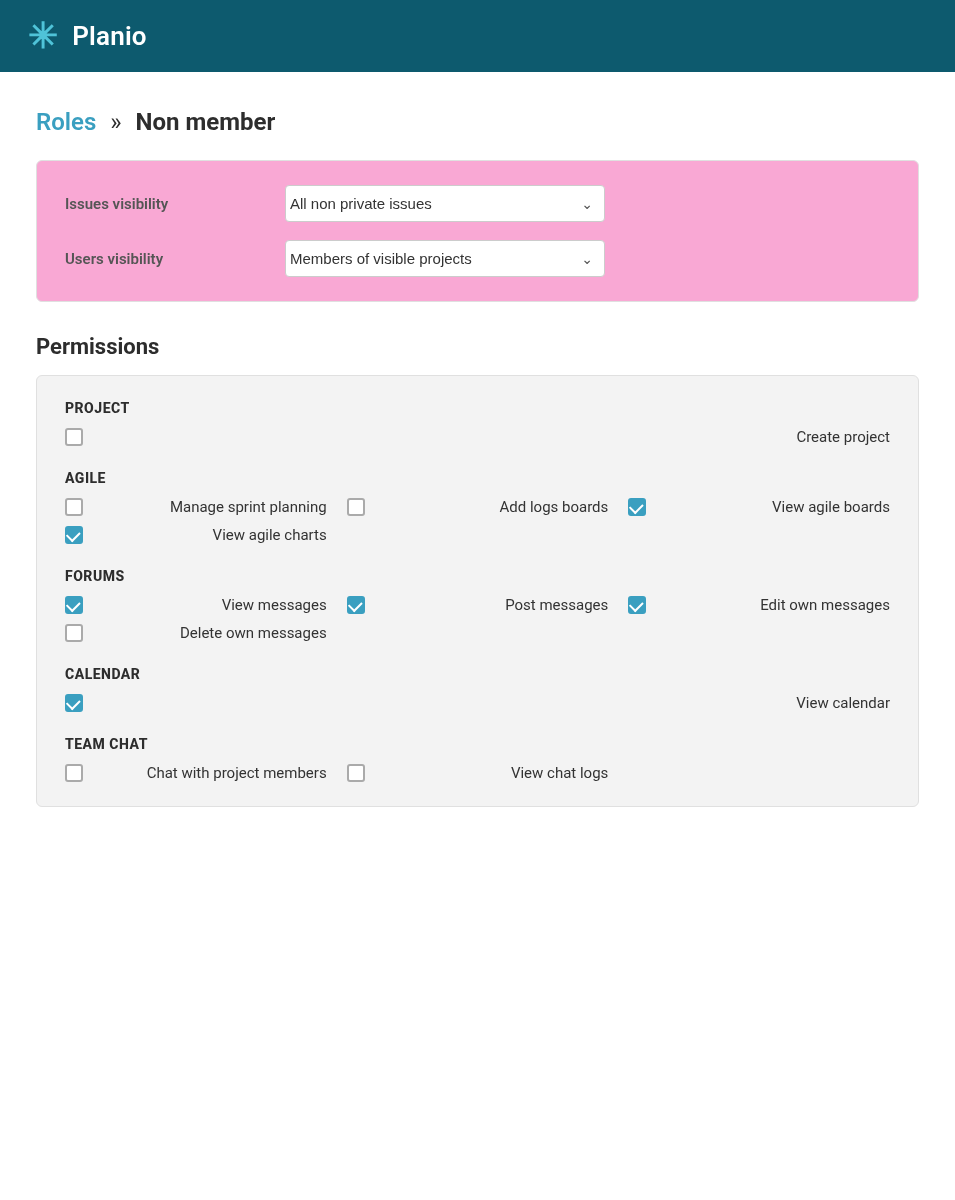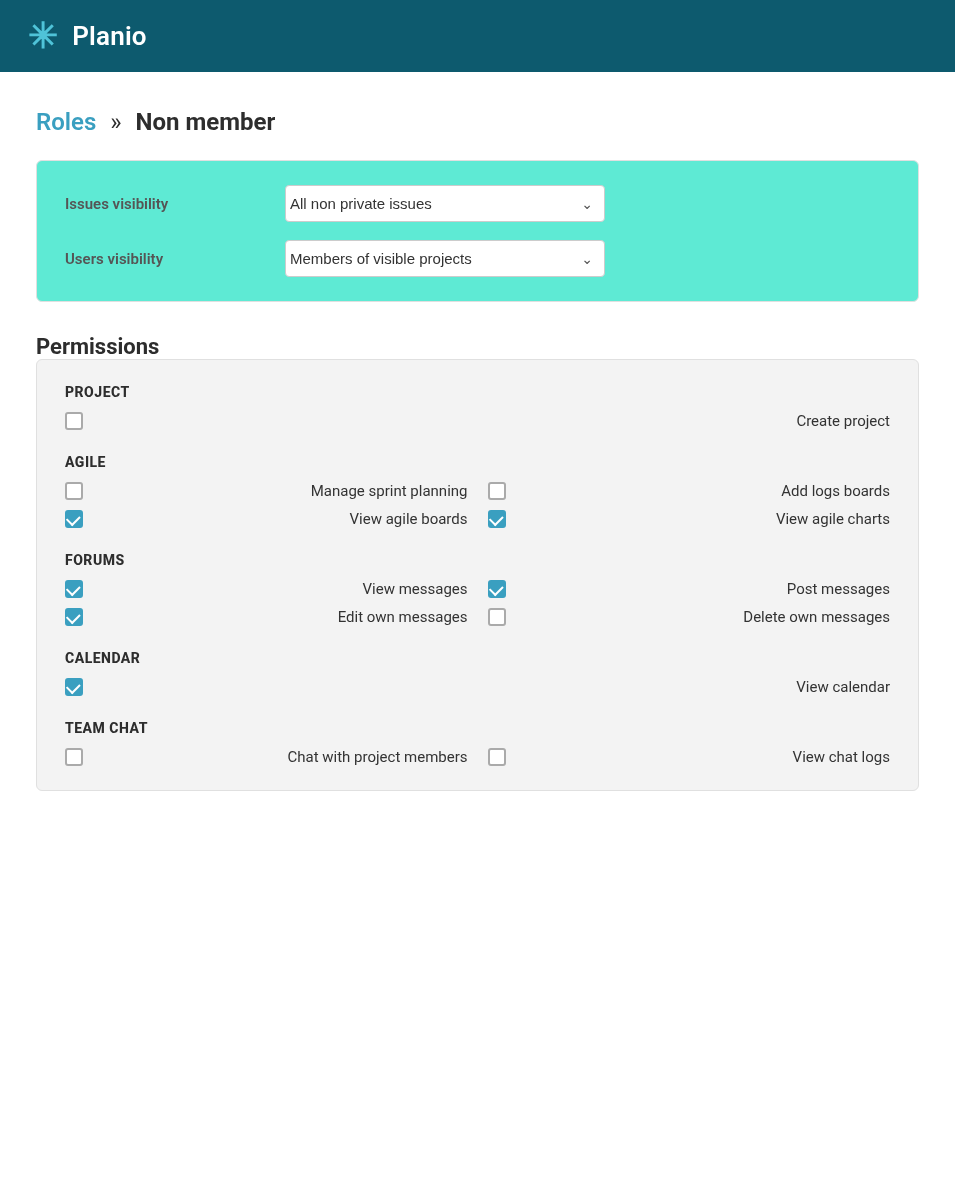--- a/index.html
+++ b/index.html
@@ -54,21 +54,21 @@
       font-weight: 400;
       margin: 0 8px;
     }
     .page-title .current {
       color: #2d2d2d;
       font-weight: 700;
     }
 
     
     .settings-card {
-      background: #5eead4;
+      background: #f9a8d4;
       border: 1px solid #e0e0e0;
       border-radius: 6px;
       padding: 24px 28px;
       margin-bottom: 32px;
     }
     .settings-row {
       display: flex;
       align-items: center;
       gap: 20px;
       margin-bottom: 18px;
@@ -108,20 +108,21 @@
       pointer-events: none;
       color: #555;
       font-size: 14px;
     }
 
     
     .permissions-title {
       font-size: 22px;
       font-weight: 700;
       color: #2d2d2d;
+      margin-bottom: 16px;
     }
 
     
     .permissions-card {
       background: #f3f3f3;
       border: 1px solid #e0e0e0;
       border-radius: 6px;
       padding: 24px 28px;
     }
 
@@ -135,21 +136,21 @@
     .perm-section-title {
       font-size: 14px;
       font-weight: 800;
       color: #2d2d2d;
       letter-spacing: 0.5px;
       text-transform: uppercase;
       margin-bottom: 12px;
     }
     .perm-grid {
       display: grid;
-      grid-template-columns: 1fr 1fr;
+      grid-template-columns: 1fr 1fr 1fr;
       gap: 10px 20px;
     }
     .perm-grid.single {
       grid-template-columns: 1fr;
     }
     .perm-item {
       display: flex;
       align-items: center;
       gap: 10px;
       font-size: 15px;

